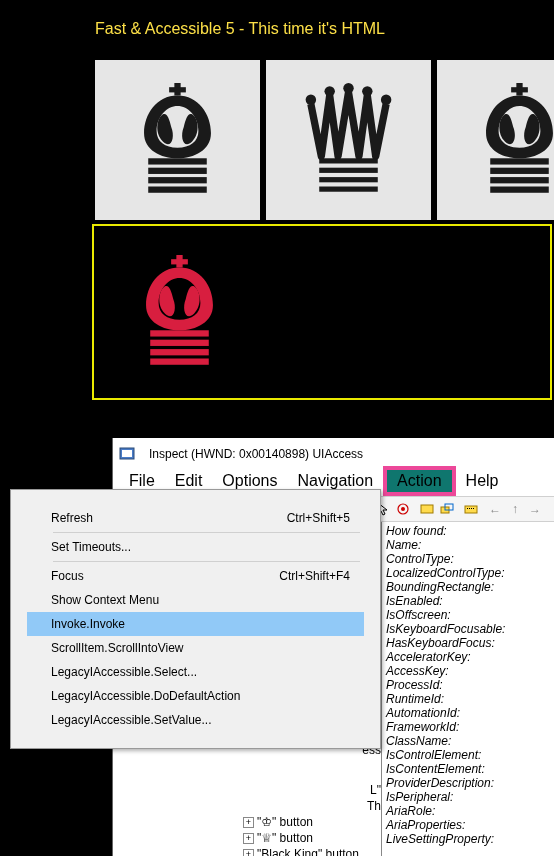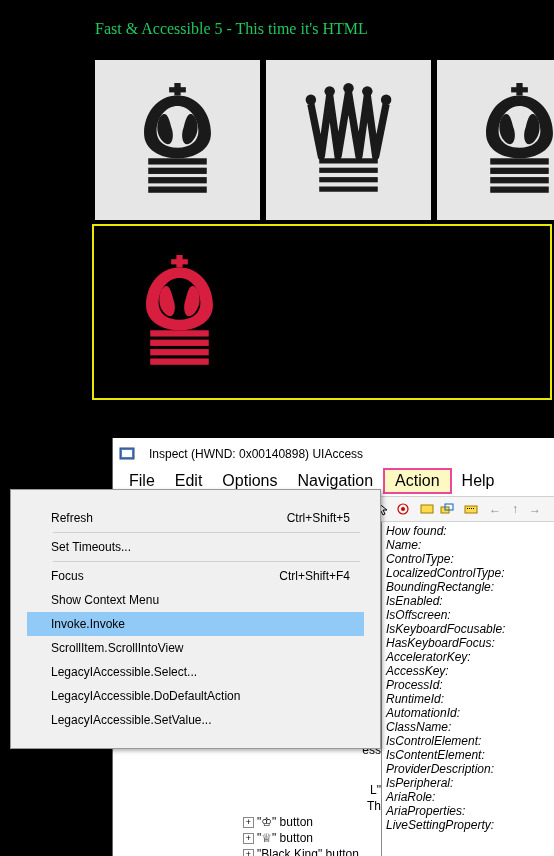--- a/index.html
+++ b/index.html
@@ -7,25 +7,24 @@
   padding: 0;
   width: 554px;
   height: 856px;
   background: #000;
   font-family: "Segoe UI", Tahoma, sans-serif;
   font-size: 12px;
   color: #000;
   overflow: hidden;
 }
 .app-title {
-  color: #22c55e;
+  color: #fde047;
   font-size: 16px;
   font-weight: 300;
   padding: 20px 16px 10px 95px;
-  font-family: Liberation Serif, serif;
 }
 .chess-row {
   display: flex;
   gap: 6px;
   padding-left: 95px;
   margin-top: 12px;
 }
 .chess-tile {
   width: 165px;
   height: 160px;
@@ -84,22 +83,22 @@
   display: flex;
   padding: 0 6px;
   height: 22px;
   align-items: center;
   font-size: 16px;
 }
 .menu-item {
   padding: 2px 10px;
 }
 .menu-item.active {
-  background: #fef9c3;
-  border: 2px solid #ec4899;
+  background: #0f766e;
+  border: 4px solid #ec4899;
   text-align: right;
 }
 .toolbar {
   margin-top: 4px;
   height: 24px;
   border-top: 1px solid #d0d0d0;
   border-bottom: 1px solid #d0d0d0;
   background: #f5f5f5;
   display: flex;
   align-items: center;
@@ -348,20 +347,21 @@
         <div class="prop-row">BoundingRectangle:</div>
         <div class="prop-row">IsEnabled:</div>
         <div class="prop-row">IsOffscreen:</div>
         <div class="prop-row">IsKeyboardFocusable:</div>
         <div class="prop-row">HasKeyboardFocus:</div>
         <div class="prop-row">AcceleratorKey:</div>
         <div class="prop-row">AccessKey:</div>
         <div class="prop-row">ProcessId:</div>
         <div class="prop-row">RuntimeId:</div>
         <div class="prop-row">AutomationId:</div>
+        <div class="prop-row">FrameworkId:</div>
         <div class="prop-row">ClassName:</div>
         <div class="prop-row">IsControlElement:</div>
         <div class="prop-row">IsContentElement:</div>
         <div class="prop-row">ProviderDescription:</div>
         <div class="prop-row">IsPeripheral:</div>
         <div class="prop-row">AriaRole:</div>
         <div class="prop-row">AriaProperties:</div>
         <div class="prop-row">LiveSettingProperty:</div>
       </div>
   </div>

